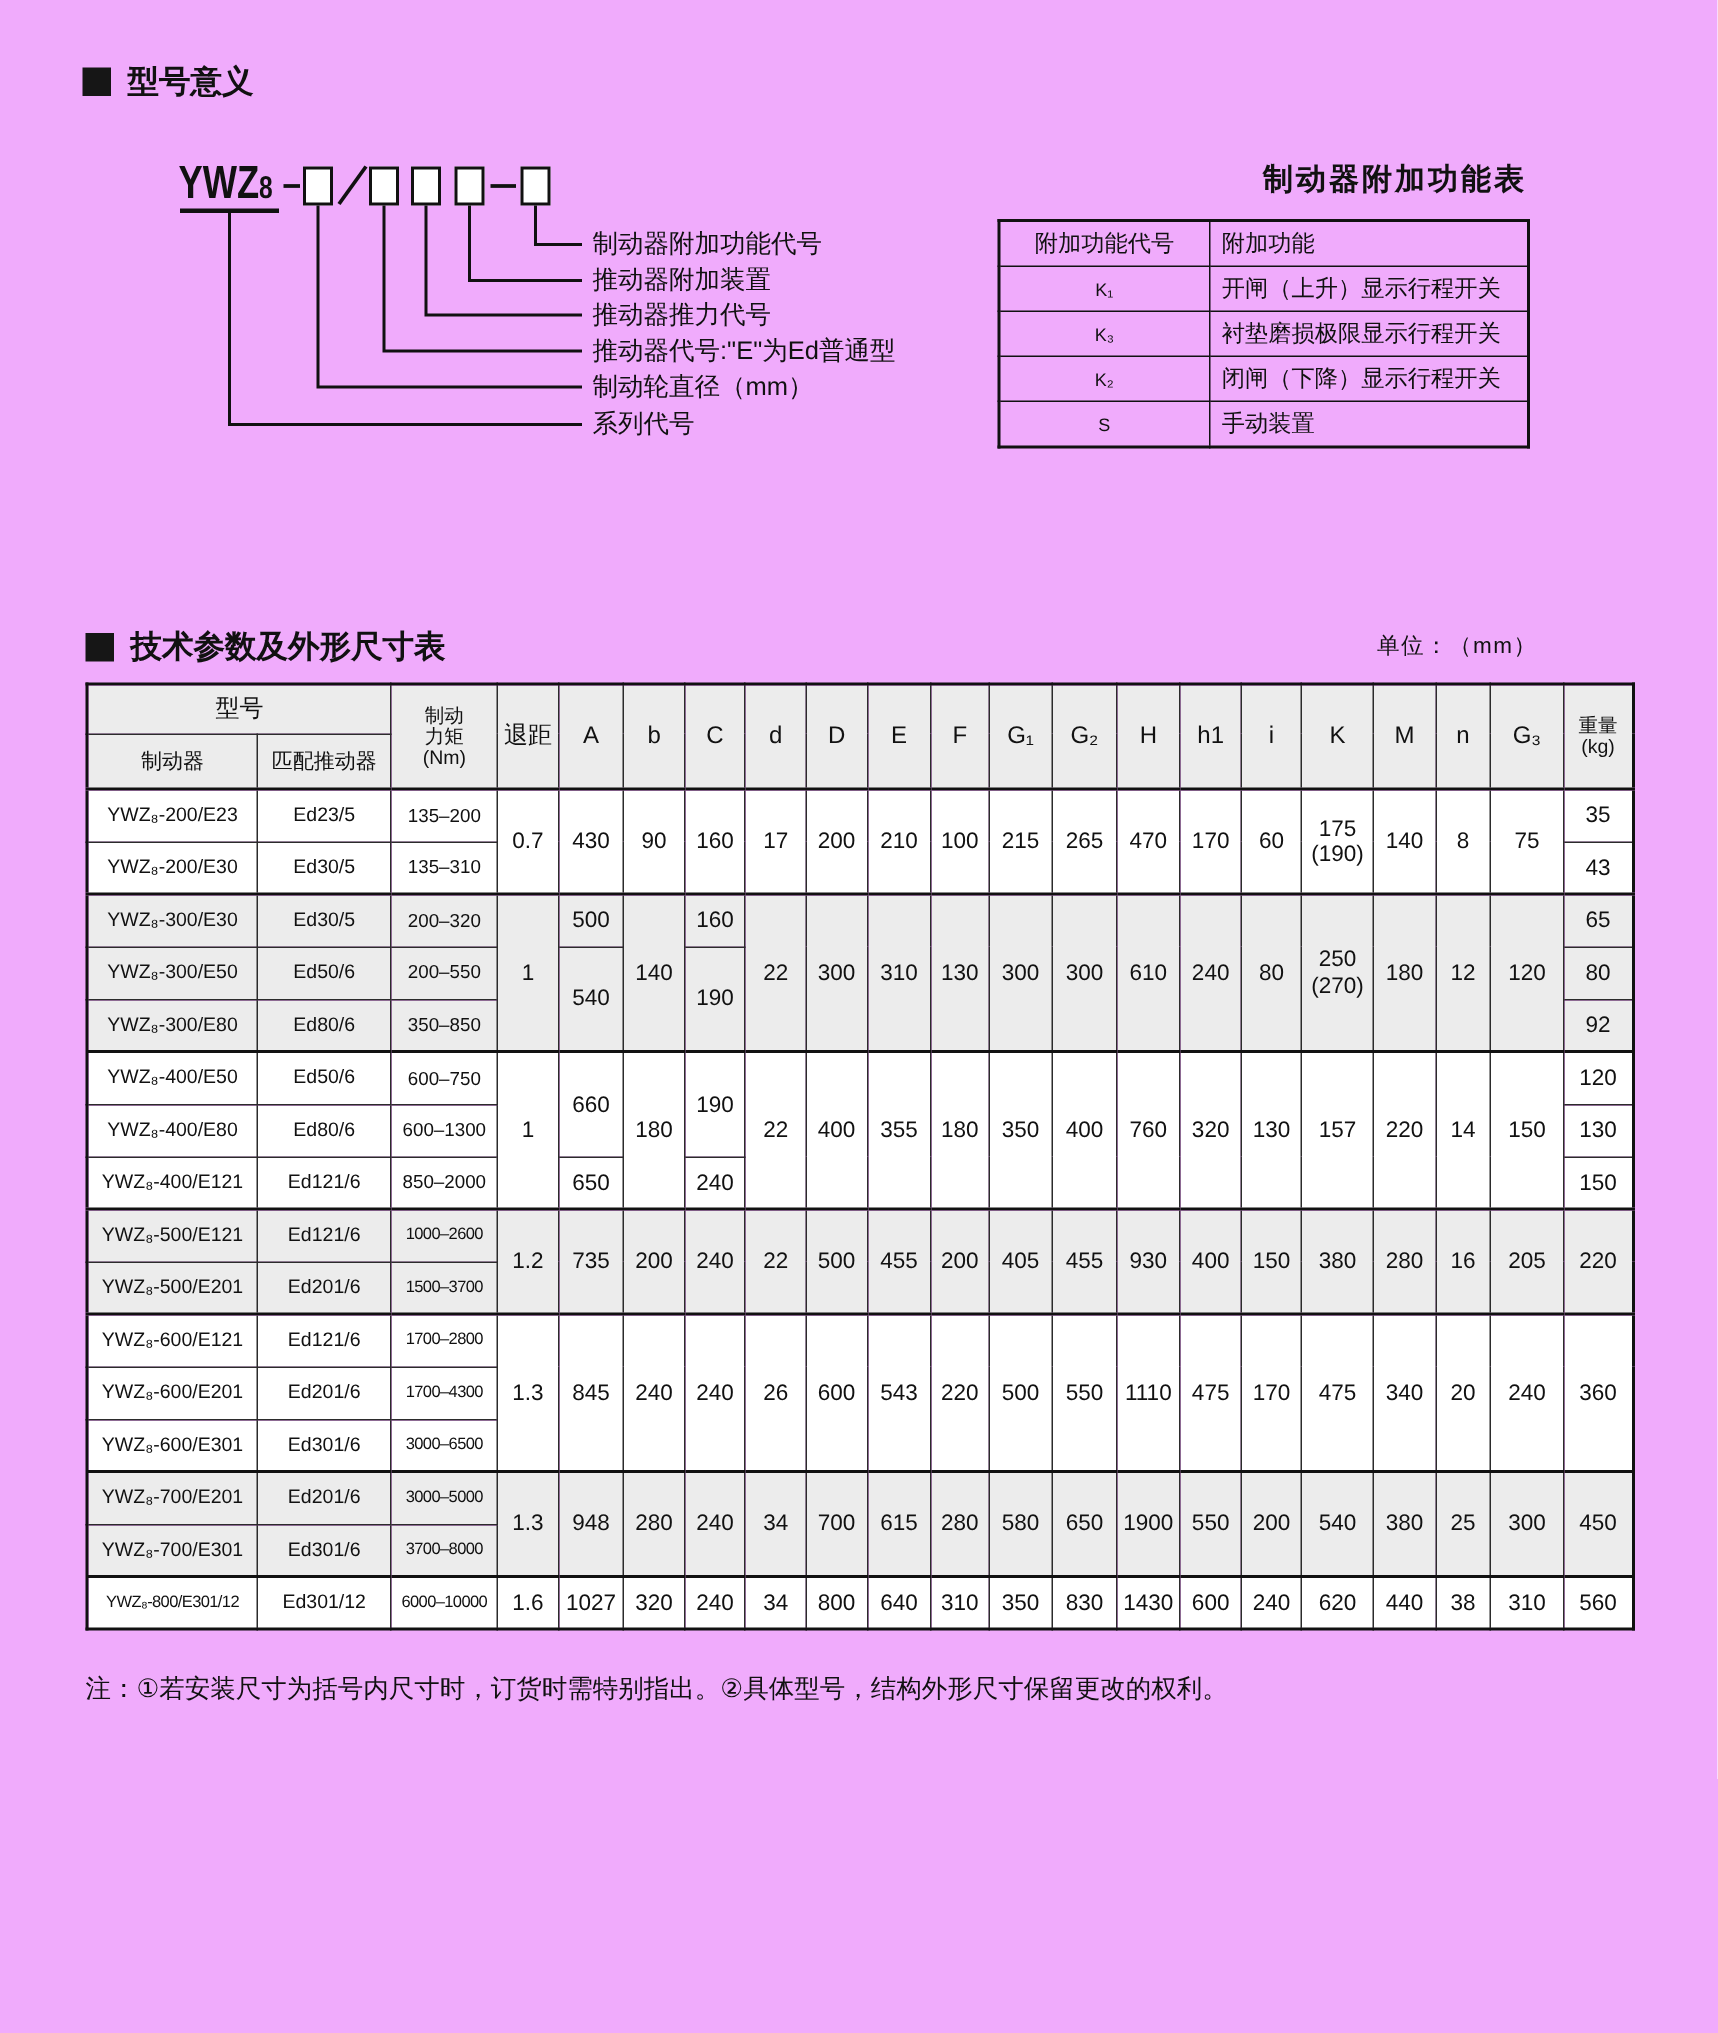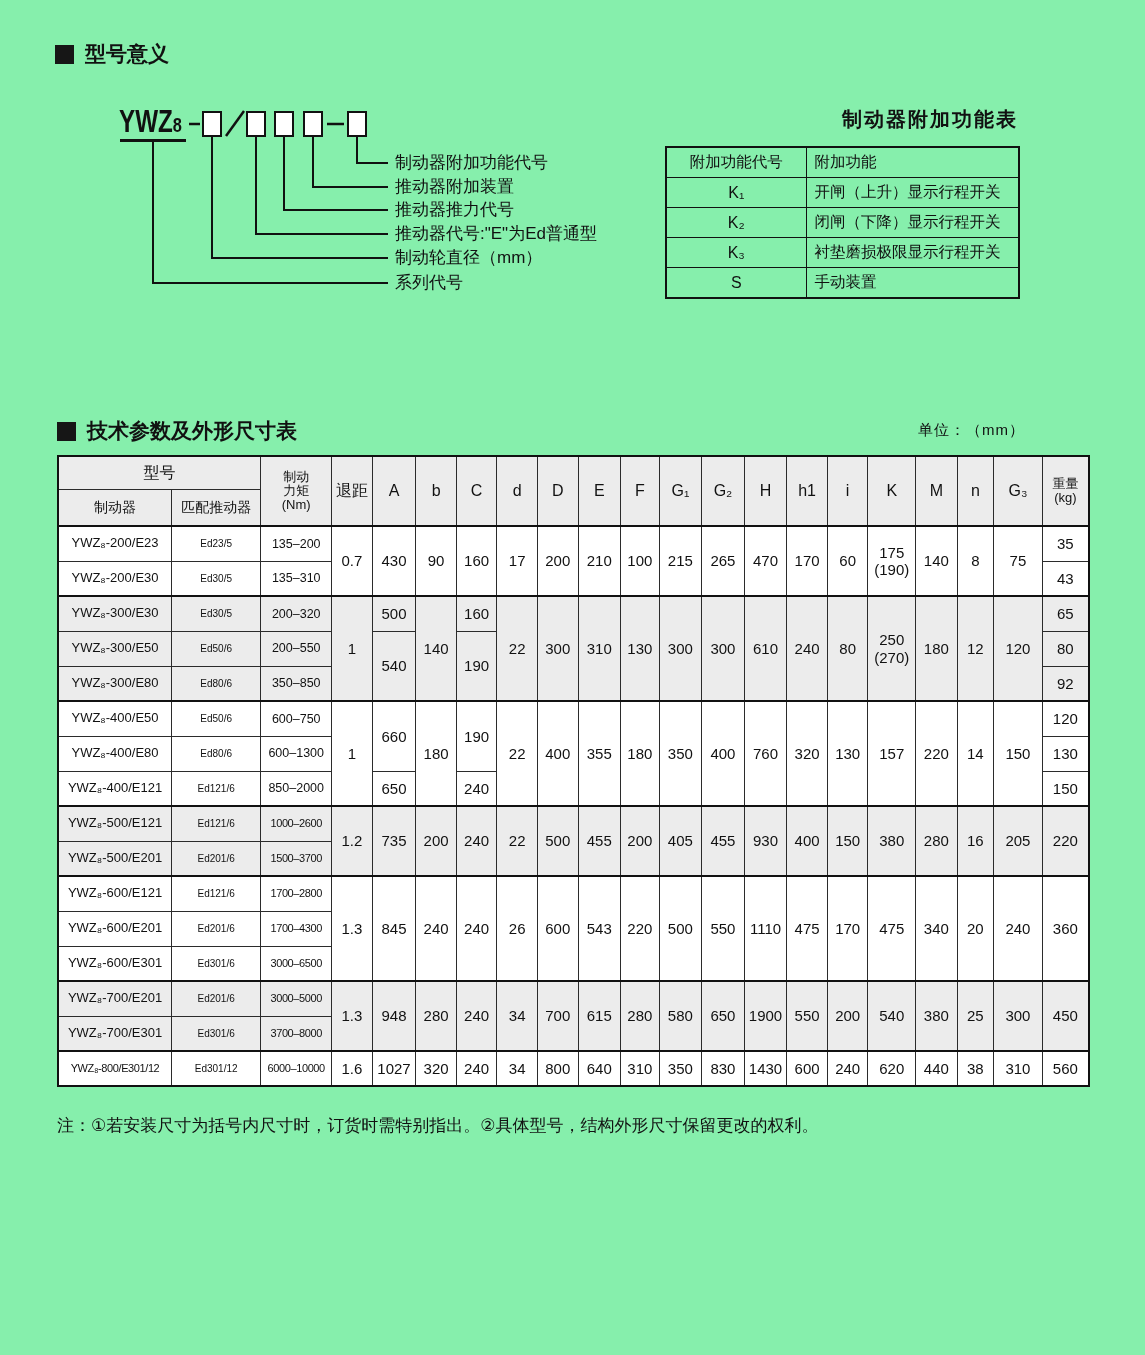--- a/index.html
+++ b/index.html
@@ -1,16 +1,16 @@
 <!DOCTYPE html>
 <html><head>
 <meta charset="utf-8">
 <style>
   html,body{margin:0;padding:0;background:#fff;}
-  .page{position:relative;width:1145px;height:1355px;background:#86efac;
+  .page{position:relative;width:1145px;height:1355px;background:#f0abfc;
         font-family:"Liberation Sans","DejaVu Sans",sans-serif;color:#111;overflow:hidden;}
 
   
   .sec-title{position:absolute;display:flex;align-items:center;gap:11px;
              font-weight:bold;font-size:21px;white-space:nowrap;}
   .sq{width:19px;height:19px;background:#161616;display:inline-block;flex:0 0 auto;}
   .unit-label{position:absolute;left:918px;top:421px;font-size:15px;letter-spacing:1px;}
 
   
   .ywz{position:absolute;left:119px;top:106px;font-size:31px;font-weight:bold;
@@ -24,39 +24,39 @@
   
   .ftitle{position:absolute;left:665px;top:106px;width:353px;text-align:right;
           font-weight:bold;font-size:20px;letter-spacing:2px;}
   .ftable{position:absolute;left:665px;top:146px;width:353px;border-collapse:collapse;
           table-layout:fixed;border:2px solid #111;}
   .ftable th,.ftable td{border:1.5px solid #111;height:29px;padding:0 8px;font-size:15.5px;
           overflow:hidden;white-space:nowrap;}
   .ftable th{font-weight:normal;}
   .ftable th.h-code{text-align:center;margin-left:18px;}
   .ftable th.h-fun{text-align:left;}
-  .ftable td.fcode{text-align:center;font-size:16px;}
+  .ftable td.fcode{text-align:center;font-size:12px;}
   .ftable td.ffun{text-align:left;}
 
   
   .spec{position:absolute;left:57px;top:455px;width:1033px;border-collapse:collapse;
         table-layout:fixed;border:2px solid #111;}
   .spec th,.spec td{border:1px solid #2b2b2b;text-align:center;vertical-align:middle;
         padding:0 1px;overflow:hidden;line-height:1.15;}
   .spec thead th{background:#ececec;font-weight:normal;font-size:16px;}
   .spec thead tr:first-child{height:33px;}
   .spec thead tr:last-child{height:37px;}
   .spec thead th.h-sub{font-size:14px;}
   .spec thead th.h-multi{font-size:13px;line-height:14px;}
   .spec tbody tr{height:35px;}
   .spec tbody td{font-size:15px;background:#fff;}
   .spec tbody tr.shade td{background:#ececec;}
   .spec tbody tr.group-start td{border-top:2px solid #111;}
   .spec td.c0{font-size:13px;}
-  .spec td.c1{font-size:10px;}
+  .spec td.c1{font-size:13px;}
   .spec td.c2{font-size:12.5px;}
   .spec td.xs{font-size:11px;letter-spacing:-0.4px;}
 
   .footnote{position:absolute;left:57px;top:1114px;font-size:17px;white-space:nowrap;}
 </style>
 </head>
 <body>
 
 <div class="page">
 
@@ -109,26 +109,26 @@
         <th class="h-code">附加功能代号</th>
         <th class="h-fun">附加功能</th>
       </tr>
     </thead>
     <tbody>
         <tr>
           <td class="fcode">K₁</td>
           <td class="ffun">开闸（上升）显示行程开关</td>
         </tr>
         <tr>
+          <td class="fcode">K₃</td>
+          <td class="ffun">衬垫磨损极限显示行程开关</td>
+        </tr>
+        <tr>
           <td class="fcode">K₂</td>
           <td class="ffun">闭闸（下降）显示行程开关</td>
-        </tr>
-        <tr>
-          <td class="fcode">K₃</td>
-          <td class="ffun">衬垫磨损极限显示行程开关</td>
         </tr>
         <tr>
           <td class="fcode">S</td>
           <td class="ffun">手动装置</td>
         </tr>
       </tbody>
   </table>
 
   <div class="sec-title" style="left:57px;top:417px;">
     <span class="sq"></span>

